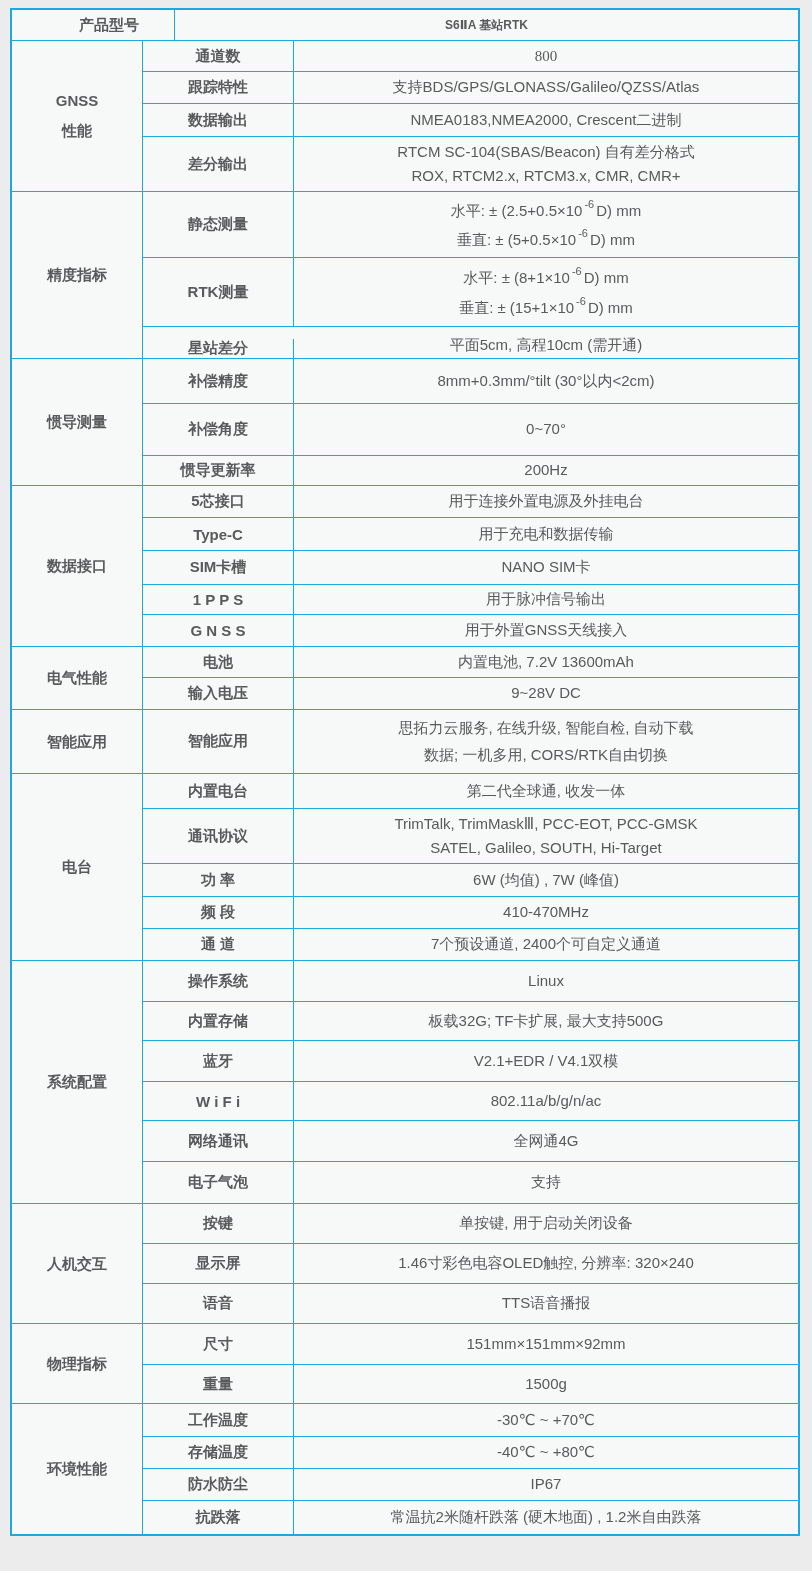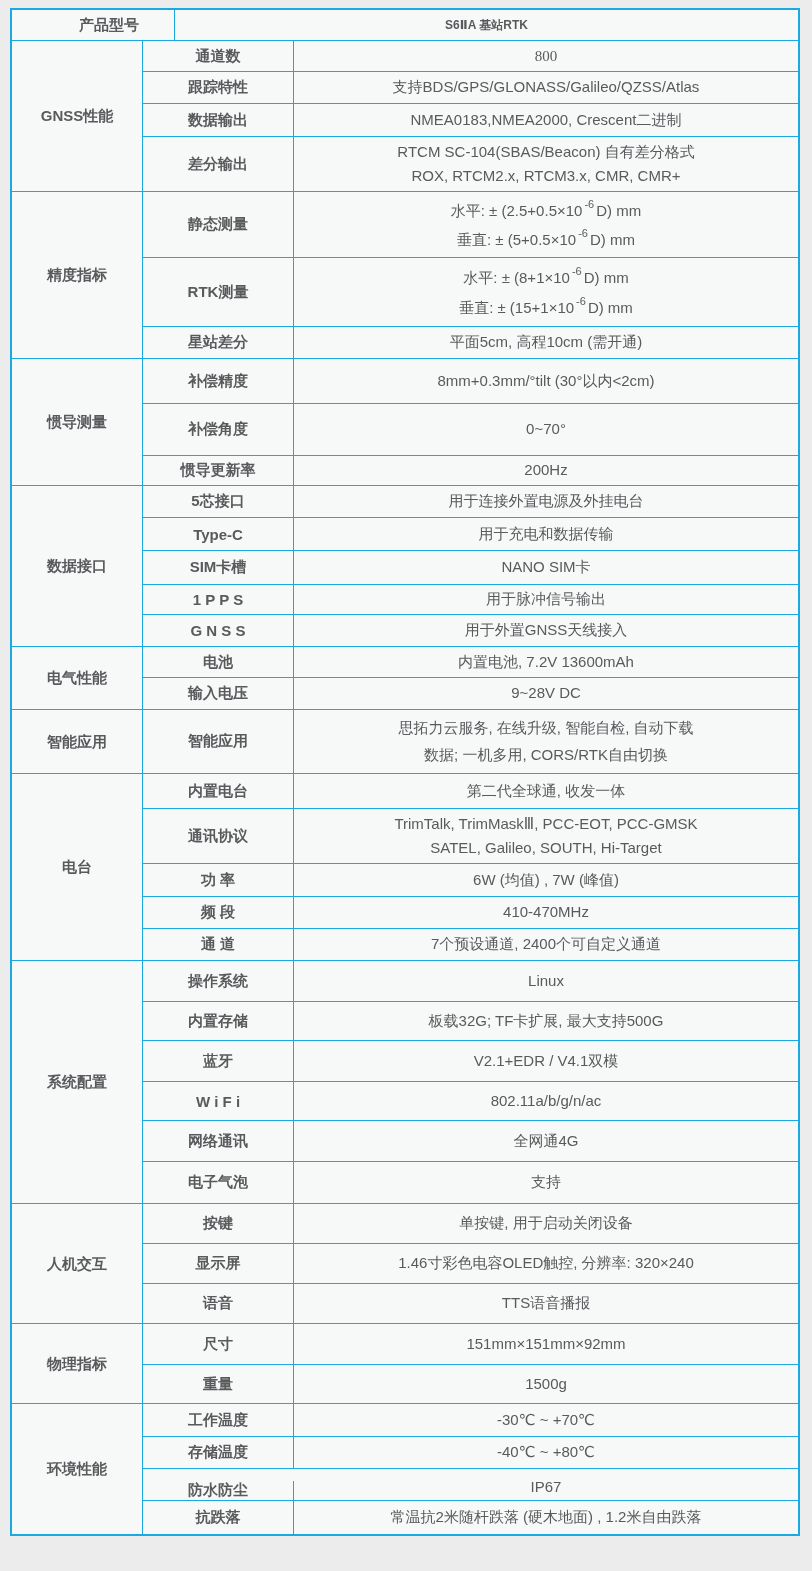--- a/index.html
+++ b/index.html
@@ -41,21 +41,21 @@
     font-weight:bold;font-size:12px;
   }
   .group{
     display:flex;
     border-top:1px solid var(--border);
   }
   .cat-cell{
     box-sizing:border-box;
     width:131px;
     border-right:1px solid var(--border);
-    display:flex;flex-direction:row;align-items:center;justify-content:center;
+    display:flex;flex-direction:column;align-items:center;justify-content:center;
     font-weight:bold;font-size:15px;
     text-align:center;
     line-height:2.0;
   }
   .rows{flex:1;display:flex;flex-direction:column;}
   .row{
     box-sizing:border-box;
     display:flex;
     border-bottom:1px solid var(--border);
   }
@@ -138,21 +138,21 @@
               <div class="value-line"><span>垂直: ± (5+0.5×10</span><sup>-6</sup><span>D) mm</span></div>
             </div>
           </div>
           <div class="row" style="min-height: 69px;">
             <div class="label-cell">RTK测量</div>
             <div class="value-cell">
               <div class="value-line"><span>水平: ± (8+1×10</span><sup>-6</sup><span>D) mm</span></div>
               <div class="value-line"><span>垂直: ± (15+1×10</span><sup>-6</sup><span>D) mm</span></div>
             </div>
           </div>
-          <div class="row" style="min-height: 31px;">
+          <div class="row" style="min-height: 31px; align-items: flex-end;">
             <div class="label-cell">星站差分</div>
             <div class="value-cell">
               <div class="value-line"><span>平面5cm, 高程10cm (需开通)</span></div>
             </div>
           </div>
         </div>
       </div>
       <div class="group">
         <div class="cat-cell">
           <div class="cat-line">惯导测量</div>
@@ -383,21 +383,21 @@
             <div class="value-cell">
               <div class="value-line"><span>-30℃ ~ +70℃</span></div>
             </div>
           </div>
           <div class="row" style="min-height: 32px;">
             <div class="label-cell">存储温度</div>
             <div class="value-cell">
               <div class="value-line"><span>-40℃ ~ +80℃</span></div>
             </div>
           </div>
-          <div class="row" style="min-height: 32px; align-items: flex-end;">
+          <div class="row" style="min-height: 32px;">
             <div class="label-cell">防水防尘</div>
             <div class="value-cell">
               <div class="value-line"><span>IP67</span></div>
             </div>
           </div>
           <div class="row" style="min-height: 33px;">
             <div class="label-cell">抗跌落</div>
             <div class="value-cell">
               <div class="value-line"><span>常温抗2米随杆跌落 (硬木地面) , 1.2米自由跌落</span></div>
             </div>

